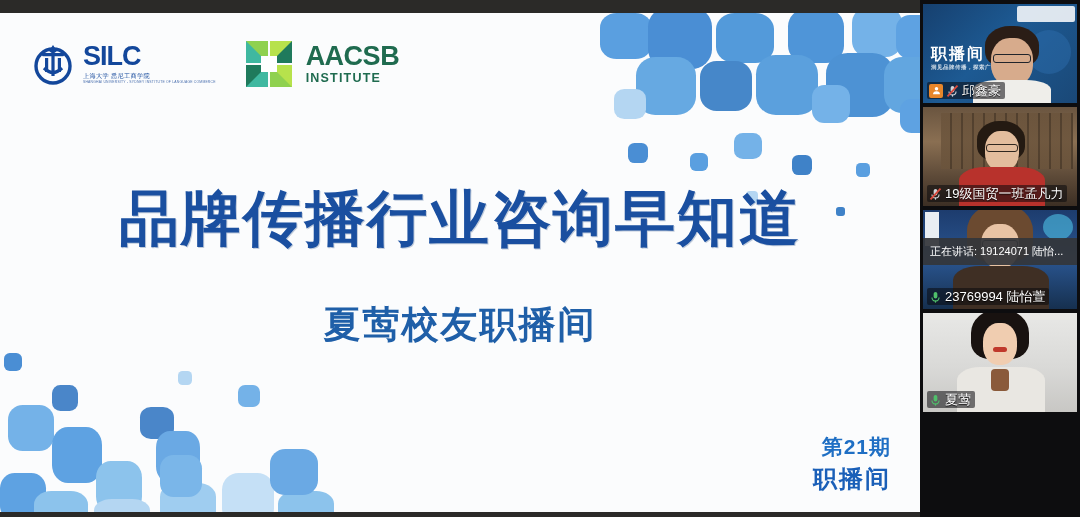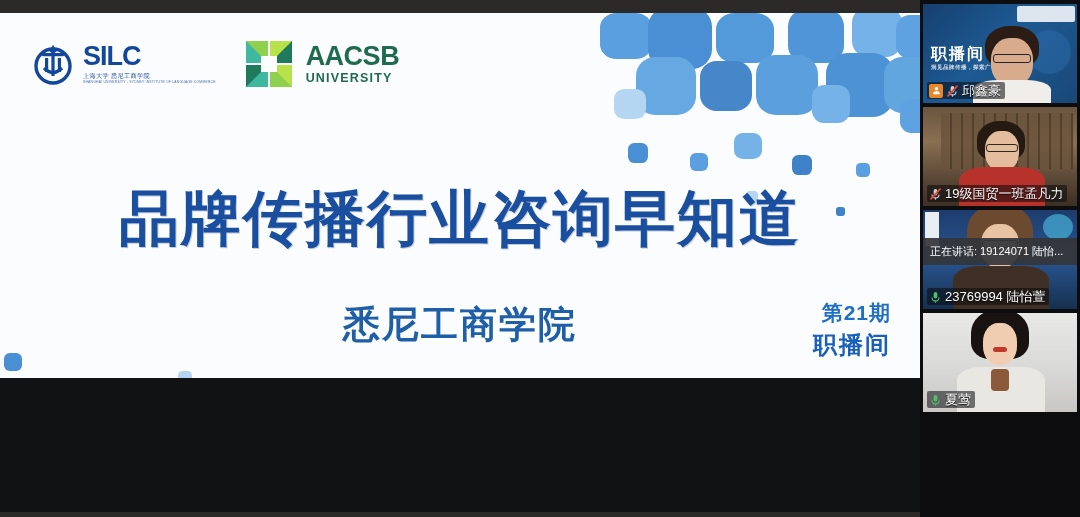--- a/index.html
+++ b/index.html
@@ -10,21 +10,21 @@
   }
 
   
   .screen { position:relative; width:1080px; height:517px; background:#111214; }
 
   .topbar { position:absolute; left:0; top:0; width:920px; height:13px; background:#2b2a28; }
   .bottombar { position:absolute; left:0; bottom:0; width:920px; height:5px; background:#2b2a28; }
 
   
   .slide {
-    position:absolute; left:0; top:13px; width:920px; height:365px;
+    position:absolute; left:0; top:13px; width:920px; height:499px;
     background:#fbfcfd; overflow:hidden;
   }
 
   .deco { position:absolute; border-radius:32%; }
 
   
   .logos { position:absolute; left:30px; top:26px; display:flex; align-items:center; gap:28px; }
 
   .silc { display:flex; align-items:center; gap:7px; }
   .silc-mark { width:46px; height:46px; position:relative; }
@@ -196,27 +196,27 @@
             <rect x="26" y="26" width="22" height="22" fill="#8fd14f"></rect>
             <path d="M2 2 L24 24 L2 24 Z" fill="#3fb8a0"></path>
             <path d="M48 2 L26 24 L48 24 Z" fill="#1f7a5c"></path>
             <path d="M2 48 L24 26 L2 26 Z" fill="#1f7a5c"></path>
             <path d="M48 48 L26 26 L48 26 Z" fill="#b7e24c"></path>
             <rect x="17" y="17" width="16" height="16" fill="#ffffff"></rect>
           </svg>
         </div>
         <div class="aacsb-text">
           <div class="aacsb-word">AACSB</div>
-          <div class="aacsb-sub">UNIVERSITY</div>
+          <div class="aacsb-sub">INSTITUTE</div>
         </div>
       </div>
     </div>
 
     <div class="title-main">品牌传播行业咨询早知道</div>
-    <div class="title-sub">悉尼工商学院</div>
+    <div class="title-sub">夏莺校友职播间</div>
 
     <div class="corner">
       <div class="corner-issue">第21期</div>
       <div class="corner-name">职播间</div>
     </div>
   </div>
 
   <div class="rail">
 
     <div class="tile">

